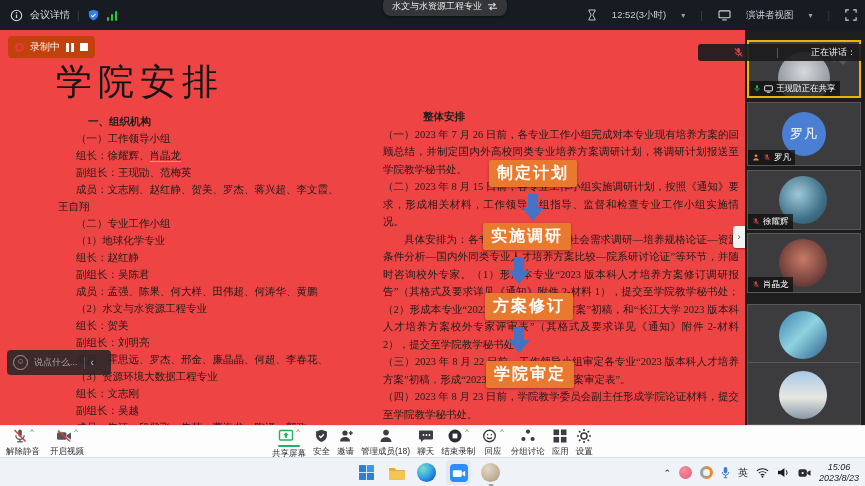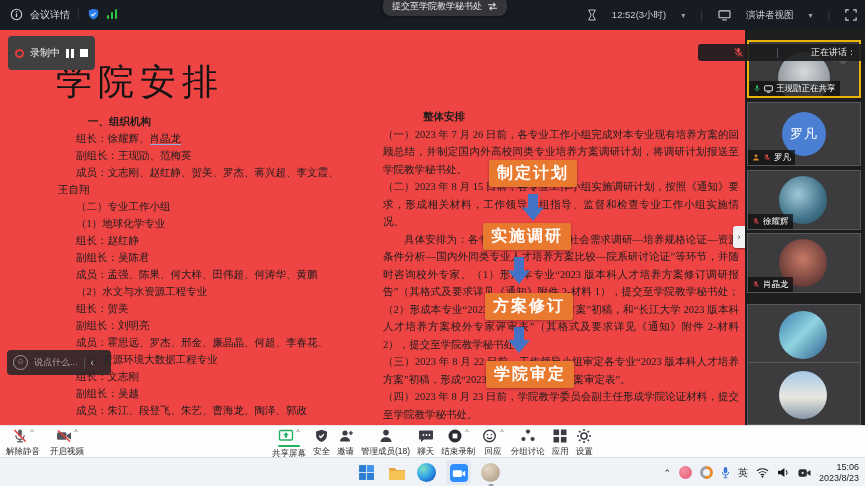--- a/index.html
+++ b/index.html
@@ -1,19 +1,19 @@
 <!DOCTYPE html>
 <html><head>
 <meta charset="utf-8">
 <style>
   html,body{margin:0;padding:0;background:#000;}
   .screen{position:relative;width:865px;height:486px;overflow:hidden;font-family:"Liberation Sans",sans-serif;background:#fff;}
   
   .topbar{position:absolute;left:0;top:0;width:865px;height:30px;background:#171b22;display:flex;align-items:center;}
-  .topbar-left{display:flex;gap:7px;padding-left:10px;color:#d8dbe2;font-size:10px;}
+  .topbar-left{display:flex;align-items:center;gap:7px;padding-left:10px;color:#d8dbe2;font-size:10px;}
   .tb-divider{color:#3a3f48;font-size:10px;}
   .sig-bars{display:flex;align-items:flex-end;gap:1.5px;height:11px;}
   .sig-bars i{display:block;width:2.5px;background:#28c83c;border-radius:1px;}
   .watch-pill{position:absolute;left:383px;top:-4px;background:#34363a;color:#e8e8e8;font-size:9px;padding:4px 9px 3px 9px;border-radius:8px;display:flex;align-items:center;gap:5px;box-shadow:0 1px 3px rgba(0,0,0,.4);}
   .topbar-right{position:absolute;right:8px;top:0;height:30px;display:flex;align-items:center;gap:15px;color:#c8ccd4;font-size:9.5px;}
   .caret-down{font-size:8px;color:#9aa0aa;}
   
   .doc{position:absolute;left:0;top:30px;width:745px;height:395px;background:#ef4444;overflow:hidden;}
   .doc-title{position:absolute;left:56px;top:28px;font-family:"Liberation Serif",serif;font-size:36px;color:#141414;letter-spacing:6px;font-weight:400;}
   .col{position:absolute;font-family:"Liberation Serif",serif;color:#1c1c1c;}
@@ -22,21 +22,21 @@
   .col-left .ln{text-indent:18px;}
   .link-name{border-bottom:1.5px solid #8fb0e0;}
   .col-right{left:383px;top:78px;width:356px;font-size:10.5px;line-height:17.5px;text-align:justify;}
   .col-right .heading{font-weight:bold;text-align:left;margin-left:40px;}
   .col-right p{margin:0;}
   .col-right p.indent{text-indent:2em;}
   
   .flow-badge{position:absolute;background:#e8792e;color:#fff;font-weight:bold;font-size:16px;letter-spacing:2px;padding:3px 8px;border-radius:2px;box-shadow:0 1px 3px rgba(0,0,0,.35);font-family:"Liberation Sans",sans-serif;z-index:4;white-space:nowrap;}
   .flow-arrow{position:absolute;background:#4472c4;z-index:4;clip-path:polygon(27% 0,73% 0,73% 50%,100% 50%,50% 100%,0 50%,27% 50%);}
   
-  .rec-pill{position:absolute;left:8px;top:36px;height:34px;background:#404040;border-radius:4px;display:flex;align-items:center;padding:0 7px;gap:6px;z-index:5;}
+  .rec-pill{position:absolute;left:8px;top:36px;height:22px;background:#c2410c;border-radius:4px;display:flex;align-items:center;padding:0 7px;gap:6px;z-index:5;}
   .rec-dot{width:9px;height:9px;border-radius:50%;border:2px solid #e23c3c;box-sizing:border-box;}
   .rec-label{color:#f2f2f2;font-size:10px;}
   .rec-btn{display:flex;align-items:center;gap:2.5px;cursor:default;}
   .rec-pause i{display:block;width:2.5px;height:9px;background:#fff;}
   .rec-stop i{display:block;width:8px;height:8px;background:#fff;}
   
   .chat-pill{position:absolute;left:7px;top:350px;width:92px;height:25px;background:rgba(38,38,40,.88);border-radius:4px;display:flex;align-items:center;gap:6px;padding:0 6px;z-index:5;}
   .chat-smiley{width:13px;height:13px;border-radius:50%;border:1.2px solid #9a9aa0;color:#9a9aa0;font-size:8px;line-height:12px;text-align:center;}
   .chat-ph{color:#a8a8ae;font-size:9px;white-space:nowrap;}
   .chat-div{width:1px;height:12px;background:#55555c;}
@@ -74,21 +74,21 @@
   .run-dot{position:absolute;bottom:-3px;left:50%;transform:translateX(-50%);width:5px;height:2.5px;border-radius:2px;background:#9aa2ae;}
   .edge-circle{width:19px;height:19px;border-radius:50%;background:radial-gradient(circle at 32% 30%,#7de0c3,#35a7e8 45%,#1b63c8 78%,#123f8c);}
   .round-app{width:19px;height:19px;border-radius:50%;background:radial-gradient(circle at 35% 30%,#e6d8c8,#b8a890 75%,#9a8a74);}
   .tray{position:absolute;right:6px;top:0;height:29px;display:flex;align-items:center;gap:8px;}
   .tray .txt{font-size:10px;color:#1b1b1b;}
   .tray-chevron{font-size:9px;color:#1b1b1b;}
   .circ{width:13px;height:13px;border-radius:50%;}
   .circ.pink{background:radial-gradient(circle at 35% 30%,#f2909e,#e85a78);}
   .circ.sync{background:conic-gradient(#e88a2e 0 55%,#9aa0a8 55% 100%);position:relative;}
   .circ.sync::after{content:"";position:absolute;left:3px;top:3px;width:7px;height:7px;border-radius:50%;background:#eff3f8;}
-  .clock{display:flex;flex-direction:column;align-items:flex-end;justify-content:center;font-size:9px;color:#1b1b1b;line-height:11px;}
+  .clock{display:flex;flex-direction:column;align-items:center;justify-content:center;font-size:9px;color:#1b1b1b;line-height:11px;font-style:italic;}
   svg{display:block;}
 </style>
 </head>
 <body>
 
 <div class="screen">
 
   <div class="topbar">
     <div class="topbar-left">
       <span>
@@ -106,21 +106,21 @@
             <path d="M4.6 6.8l1.6 1.6 3-3.2" stroke="#fff" stroke-width="1.2" fill="none"></path>
           </svg>
       </span>
       <span class="sig-bars">
           <i style="height:4px"></i>
           <i style="height:7px"></i>
           <i style="height:10px"></i>
         </span>
     </div>
     <div class="watch-pill">
-      <span>提交至学院教学秘书处</span>
+      <span>水文与水资源工程专业</span>
       <span>
         <svg width="11" height="9" viewBox="0 0 12 10" fill="none" stroke="#ddd" stroke-width="1.2">
             <path d="M1 3h8M7 1l2 2-2 2"></path>
             <path d="M11 7H3M5 5L3 7l2 2"></path>
           </svg>
       </span>
     </div>
     <div class="topbar-right">
       <span>
         <svg width="10" height="12" viewBox="0 0 12 14">
@@ -145,20 +145,21 @@
           </svg>
       </span>
     </div>
   </div>
 
   <div class="doc">
     <div class="doc-title">学院安排</div>
 
     <div class="col col-left">
       <div class="heading">一、组织机构</div>
+      <div class="ln">（一）工作领导小组</div>
       <div class="ln"><span>组长：徐耀辉、</span><span class="link-name">肖晶龙</span></div>
       <div class="ln">副组长：王现勖、范梅英</div>
       <div class="ln">成员：文志刚、赵红静、贺美、罗杰、蒋兴超、李文霞、王自翔</div>
       <div class="ln">（二）专业工作小组</div>
       <div class="ln">（1）地球化学专业</div>
       <div class="ln">组长：赵红静</div>
       <div class="ln">副组长：吴陈君</div>
       <div class="ln">成员：孟强、陈果、何大样、田伟超、何涛华、黄鹏</div>
       <div class="ln">（2）水文与水资源工程专业</div>
       <div class="ln">组长：贺美</div>

